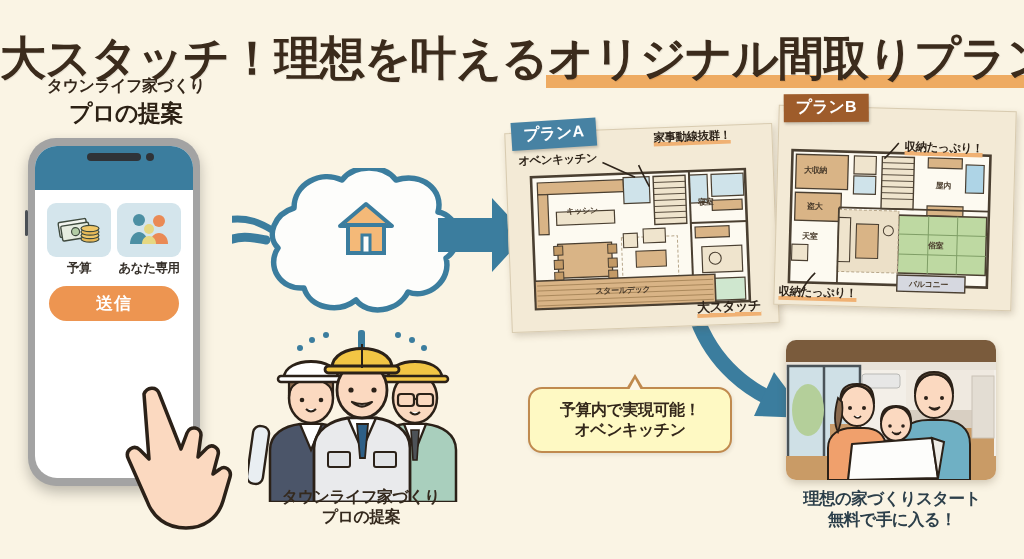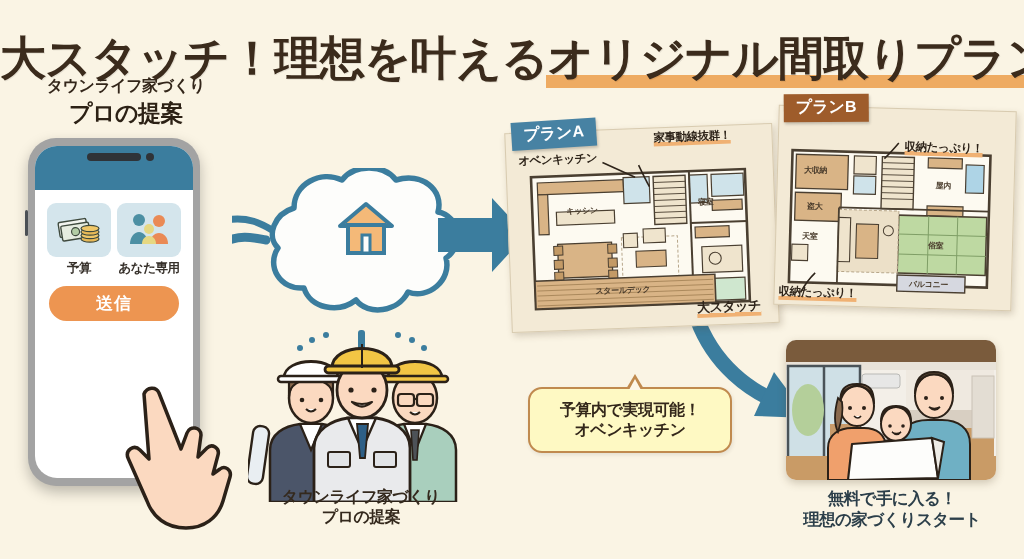--- a/index.html
+++ b/index.html
@@ -461,17 +461,17 @@
         <circle cx="104" cy="86" r="1.8" fill="#2b2118"></circle>
           <circle cx="117" cy="86" r="1.8" fill="#2b2118"></circle>
         <path d="M106 92 q5 5 9 0 q-5 3 -9 0z" fill="#fff" stroke="#2b2118" stroke-width="1.4"></path>
       </g>
 
       <path d="M66 104 L146 98 L152 138 L62 140 Z" fill="#fdfdfb" stroke="#2b2118" stroke-width="2.2" stroke-linejoin="round"></path>
       <path d="M146 98 L158 102 L152 138 Z" fill="#eeece6" stroke="#2b2118" stroke-width="2"></path>
     </svg>
   </div>
   <div class="photo-cap">
+    <div>理想の家づくりスタート</div>
     <div>無料で手に入る！</div>
-    <div>理想の家づくりスタート</div>
   </div>
 
 </div>
 
 </body></html>

